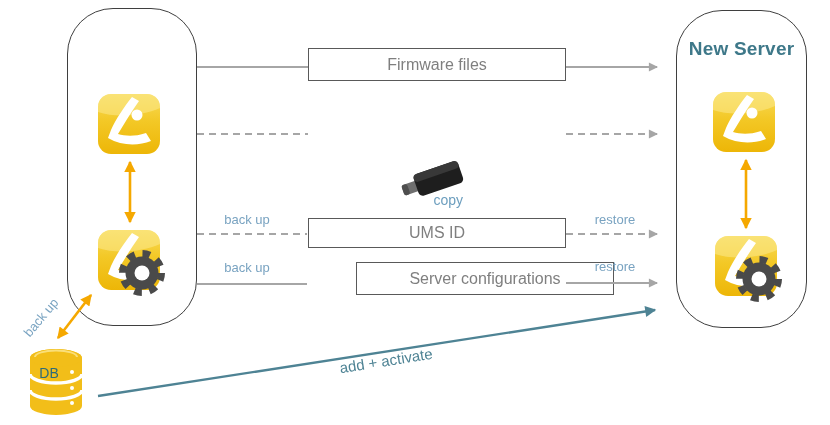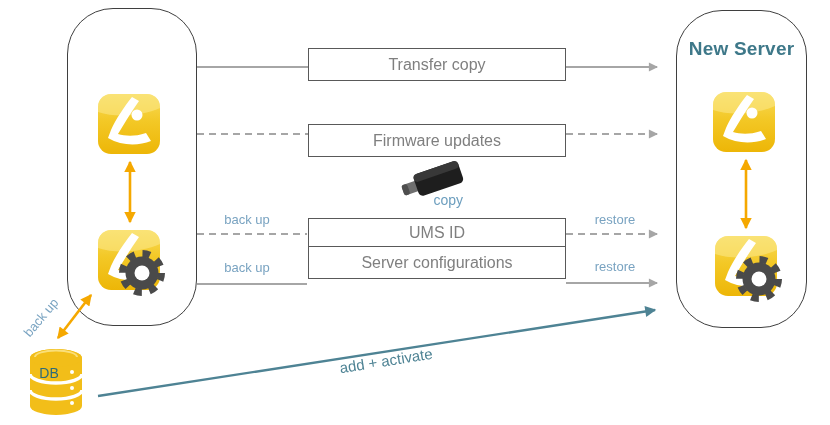--- a/index.html
+++ b/index.html
@@ -43,29 +43,26 @@
 <body>
 
 <div id="canvas">
 
   <div class="server-box" style="left:67px;top:8px;"></div>
 
   <div class="server-box" style="left:676px;top:10px;width:131px;"></div>
   <div class="server-title" style="left:676px;width:131px;">New Server</div>
 
   <div class="mid-box" style="top:48px;">
-      <span>Transfer copy</span>
-    </div>
-  <div class="mid-box" style="top:124px;">
-      <span>Firmware updates</span>
+      <span>Firmware files</span>
     </div>
   <div class="mid-box" style="top:218px;height:30px;justify-content:center;">
       <span>UMS ID</span>
     </div>
-  <div class="mid-box" style="top:246px;">
+  <div class="mid-box" style="top:262px;margin-left:48px;">
       <span>Server configurations</span>
     </div>
 
   <svg id="overlay" width="830" height="425" viewBox="0 0 830 425">
     <defs>
       <marker id="mGray" viewBox="0 0 6 6" refX="5.3" refY="3" markerWidth="5.5" markerHeight="4.6" orient="auto-start-reverse">
           <path d="M0,0 L6,3 L0,6 Z" fill="#A6A6A6"></path>
         </marker>
       <marker id="mTeal" viewBox="0 0 6 6" refX="5.3" refY="3" markerWidth="5.5" markerHeight="4.6" orient="auto-start-reverse">
           <path d="M0,0 L6,3 L0,6 Z" fill="#4E8394"></path>

